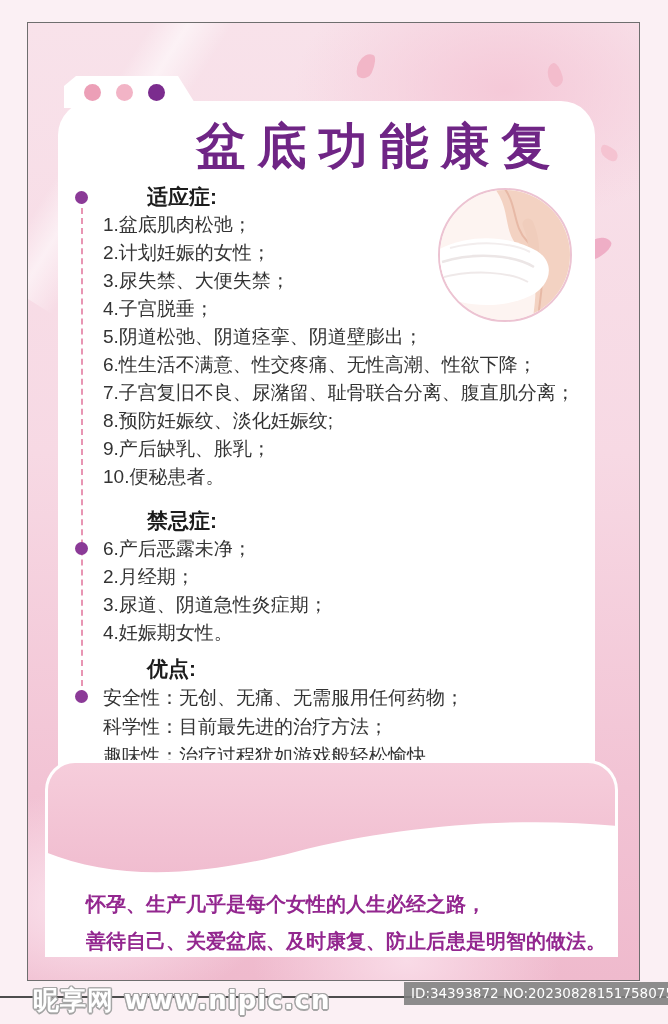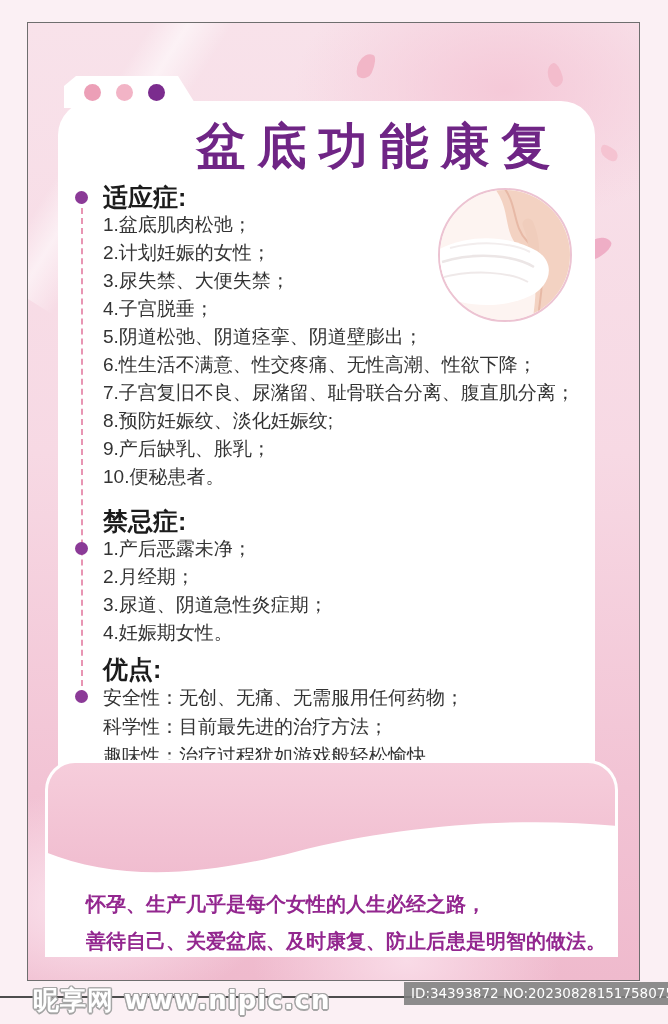--- a/index.html
+++ b/index.html
@@ -52,22 +52,23 @@
   .rail {
     position:absolute; left:81px; top:198px; height:498px;
     border-left:2px dashed #e895b3;
   }
   .bullet {
     position:absolute; left:75px; width:13px; height:13px; border-radius:50%;
   }
   
   .sections { position:absolute; left:103px; top:183px; width:474px; }
   .sec-heading {
-    font-size:25px; font-weight:bold; color:#1c1c1c; line-height:28px;
+    font-size:21px; font-weight:bold; color:#1c1c1c; line-height:28px;
     font-family:"Liberation Sans", sans-serif;
+    margin-left:44px;
   }
   .sec-items .item { font-size:19px; color:#333; line-height:28px; }
   .sec2 { margin-top:16px; }
   .sec3 { margin-top:8px; }
   .sec3 .sec-items .item { line-height:29px; }
   
   .photo-circle {
     position:absolute; left:438px; top:188px; width:134px; height:134px;
     border-radius:50%; border:2px solid #ecc3d2; overflow:hidden; background:#fdf4f1;
   }
@@ -140,21 +141,21 @@
         <div class="item">6.性生活不满意、性交疼痛、无性高潮、性欲下降；</div>
         <div class="item">7.子宫复旧不良、尿潴留、耻骨联合分离、腹直肌分离；</div>
         <div class="item">8.预防妊娠纹、淡化妊娠纹;</div>
         <div class="item">9.产后缺乳、胀乳；</div>
         <div class="item">10.便秘患者。</div>
       </div>
   </div>
   <div class="sec2">
     <div class="sec-heading">禁忌症:</div>
     <div class="sec-items">
-        <div class="item">1.产后恶露未净；</div>
+        <div class="item">6.产后恶露未净；</div>
         <div class="item">2.月经期；</div>
         <div class="item">3.尿道、阴道急性炎症期；</div>
         <div class="item">4.妊娠期女性。</div>
       </div>
   </div>
   <div class="sec3">
     <div class="sec-heading">优点:</div>
     <div class="sec-items">
         <div class="item">安全性：无创、无痛、无需服用任何药物；</div>
         <div class="item">科学性：目前最先进的治疗方法；</div>

